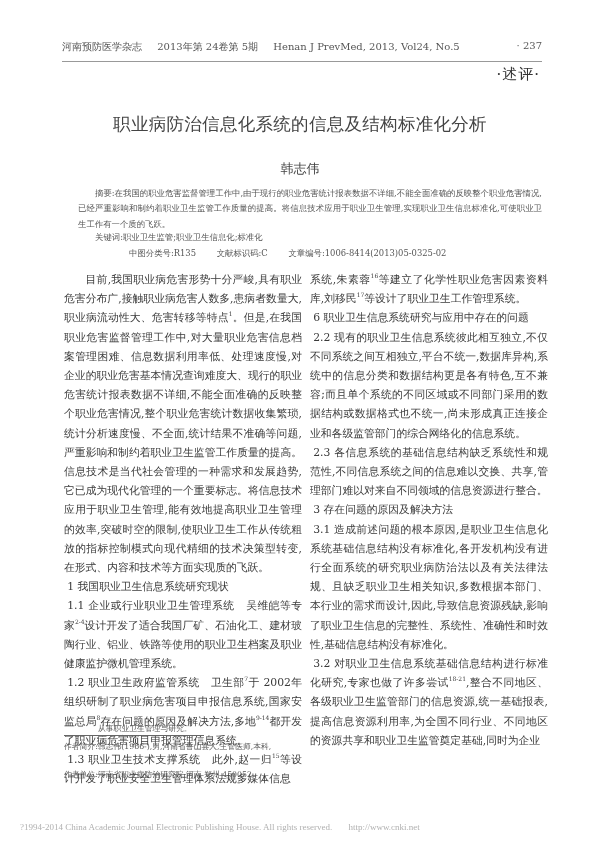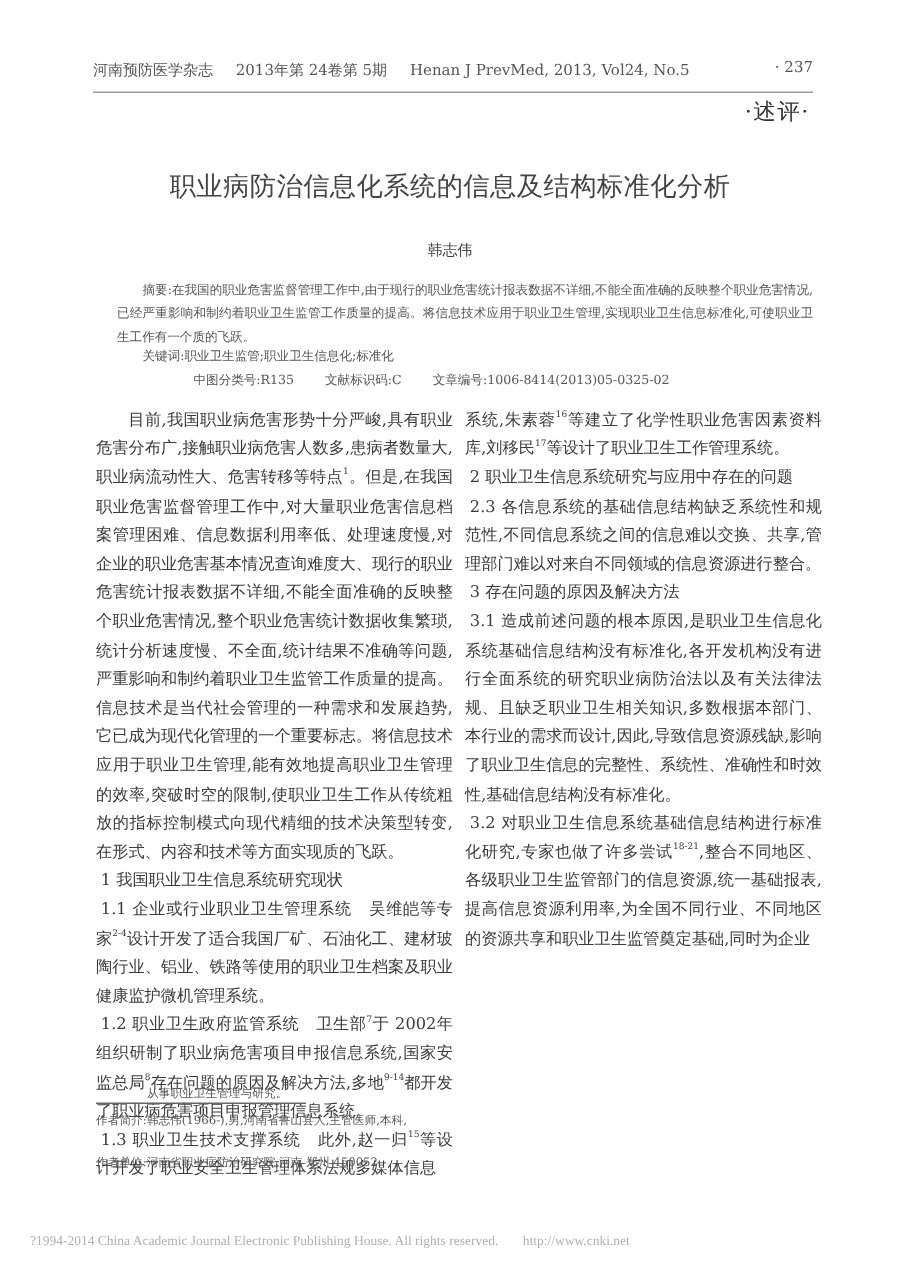--- a/index.html
+++ b/index.html
@@ -15,21 +15,21 @@
   }
   .header .left span { margin-right: 12px; }
   .header .pageno { position: absolute; right: 0; top: 0; }
   .header-rule { left: 62px; top: 61px; width: 480px; height: 0; border-top: 1px solid #999; }
   .section-tag { right: 60px; top: 65px; font-size: 15px; color: #333; letter-spacing: 1px; }
   .title {
     left: 0; top: 112px; width: 600px; text-align: center;
     font-family: "DejaVu Sans", "Liberation Sans", sans-serif;
     font-size: 17.5px; color: #444; letter-spacing: 0.3px;
   }
-  .author { left: 0; top: 160px; width: 600px; text-align: center; font-size: 10px; color: #444; }
+  .author { left: 0; top: 160px; width: 600px; text-align: center; font-size: 13px; color: #444; }
   .abstract {
     left: 78px; top: 186px; width: 464px; font-size: 8.4px; line-height: 15.3px; color: #555;
     text-indent: 17px; text-align: justify;
   }
   .meta-line { left: 95px; font-size: 8.4px; color: #555; white-space: nowrap; }
   .meta-line span { margin-right: 18px; }
   .col {
     top: 270px; width: 238px; font-size: 10.8px; line-height: 19.2px; color: #3a3a3a;
     text-align: justify;
   }
@@ -74,21 +74,22 @@
 <div class="abs col col-left">
   <p class="indent"><span>目前,我国职业病危害形势十分严峻,具有职业危害分布广,接触职业病危害人数多,患病者数量大,职业病流动性大、危害转移等特点</span><sup>1</sup><span>。但是,在我国职业危害监督管理工作中,对大量职业危害信息档案管理困难、信息数据利用率低、处理速度慢,对企业的职业危害基本情况查询难度大、现行的职业危害统计报表数据不详细,不能全面准确的反映整个职业危害情况,整个职业危害统计数据收集繁琐,统计分析速度慢、不全面,统计结果不准确等问题,严重影响和制约着职业卫生监管工作质量的提高。信息技术是当代社会管理的一种需求和发展趋势,它已成为现代化管理的一个重要标志。将信息技术应用于职业卫生管理,能有效地提高职业卫生管理的效率,突破时空的限制,使职业卫生工作从传统粗放的指标控制模式向现代精细的技术决策型转变,在形式、内容和技术等方面实现质的飞跃。</span></p>
   <p class="h">1 我国职业卫生信息系统研究现状</p>
   <p class="h"><span>1.1 企业或行业职业卫生管理系统</span>&nbsp;&nbsp;&nbsp;<span>吴维皑等专家</span><sup>2-4</sup><span>设计开发了适合我国厂矿、石油化工、建材玻陶行业、铝业、铁路等使用的职业卫生档案及职业健康监护微机管理系统。</span></p>
   <p class="h"><span>1.2 职业卫生政府监管系统</span>&nbsp;&nbsp;&nbsp;<span>卫生部</span><sup>7</sup><span>于 2002年组织研制了职业病危害项目申报信息系统,国家安监总局</span><sup>8</sup><span>存在问题的原因及解决方法,多地</span><sup>9-14</sup><span>都开发了职业病危害项目申报管理信息系统。</span></p>
   <p class="h"><span>1.3 职业卫生技术支撑系统</span>&nbsp;&nbsp;&nbsp;<span>此外,赵一归</span><sup>15</sup><span>等设计开发了职业安全卫生管理体系法规多媒体信息</span></p>
 </div>
 
 <div class="abs col col-right">
   <p><span>系统,朱素蓉</span><sup>16</sup><span>等建立了化学性职业危害因素资料库,刘移民</span><sup>17</sup><span>等设计了职业卫生工作管理系统。</span></p>
-  <p class="h">2 职业卫生信息系统研究与应用中存在的问题</p>
+  <p class="h">6 职业卫生信息系统研究与应用中存在的问题</p>
+  <p class="h">2.2 现有的职业卫生信息系统彼此相互独立,不仅不同系统之间互相独立,平台不统一,数据库异构,系统中的信息分类和数据结构更是各有特色,互不兼容;而且单个系统的不同区域或不同部门采用的数据结构或数据格式也不统一,尚未形成真正连接企业和各级监管部门的综合网络化的信息系统。</p>
   <p class="h">2.3 各信息系统的基础信息结构缺乏系统性和规范性,不同信息系统之间的信息难以交换、共享,管理部门难以对来自不同领域的信息资源进行整合。</p>
   <p class="h">3 存在问题的原因及解决方法</p>
   <p class="h">3.1 造成前述问题的根本原因,是职业卫生信息化系统基础信息结构没有标准化,各开发机构没有进行全面系统的研究职业病防治法以及有关法律法规、且缺乏职业卫生相关知识,多数根据本部门、本行业的需求而设计,因此,导致信息资源残缺,影响了职业卫生信息的完整性、系统性、准确性和时效性,基础信息结构没有标准化。</p>
   <p class="h"><span>3.2 对职业卫生信息系统基础信息结构进行标准化研究,专家也做了许多尝试</span><sup>18-21</sup><span>,整合不同地区、各级职业卫生监管部门的信息资源,统一基础报表,提高信息资源利用率,为全国不同行业、不同地区的资源共享和职业卫生监管奠定基础,同时为企业</span></p>
 </div>
 
 <div class="abs fn-rule"></div>
 <div class="abs footnote" style="top:740px;">作者简介:韩志伟(1966-),男,河南省鲁山县人,主管医师,本科,</div>
 <div class="abs footnote" style="top:722px; left:98px;">从事职业卫生管理与研究。</div>
 <div class="abs footnote" style="top:768px;">作者单位:河南省职业病防治研究院,河南  郑州  450052</div>

